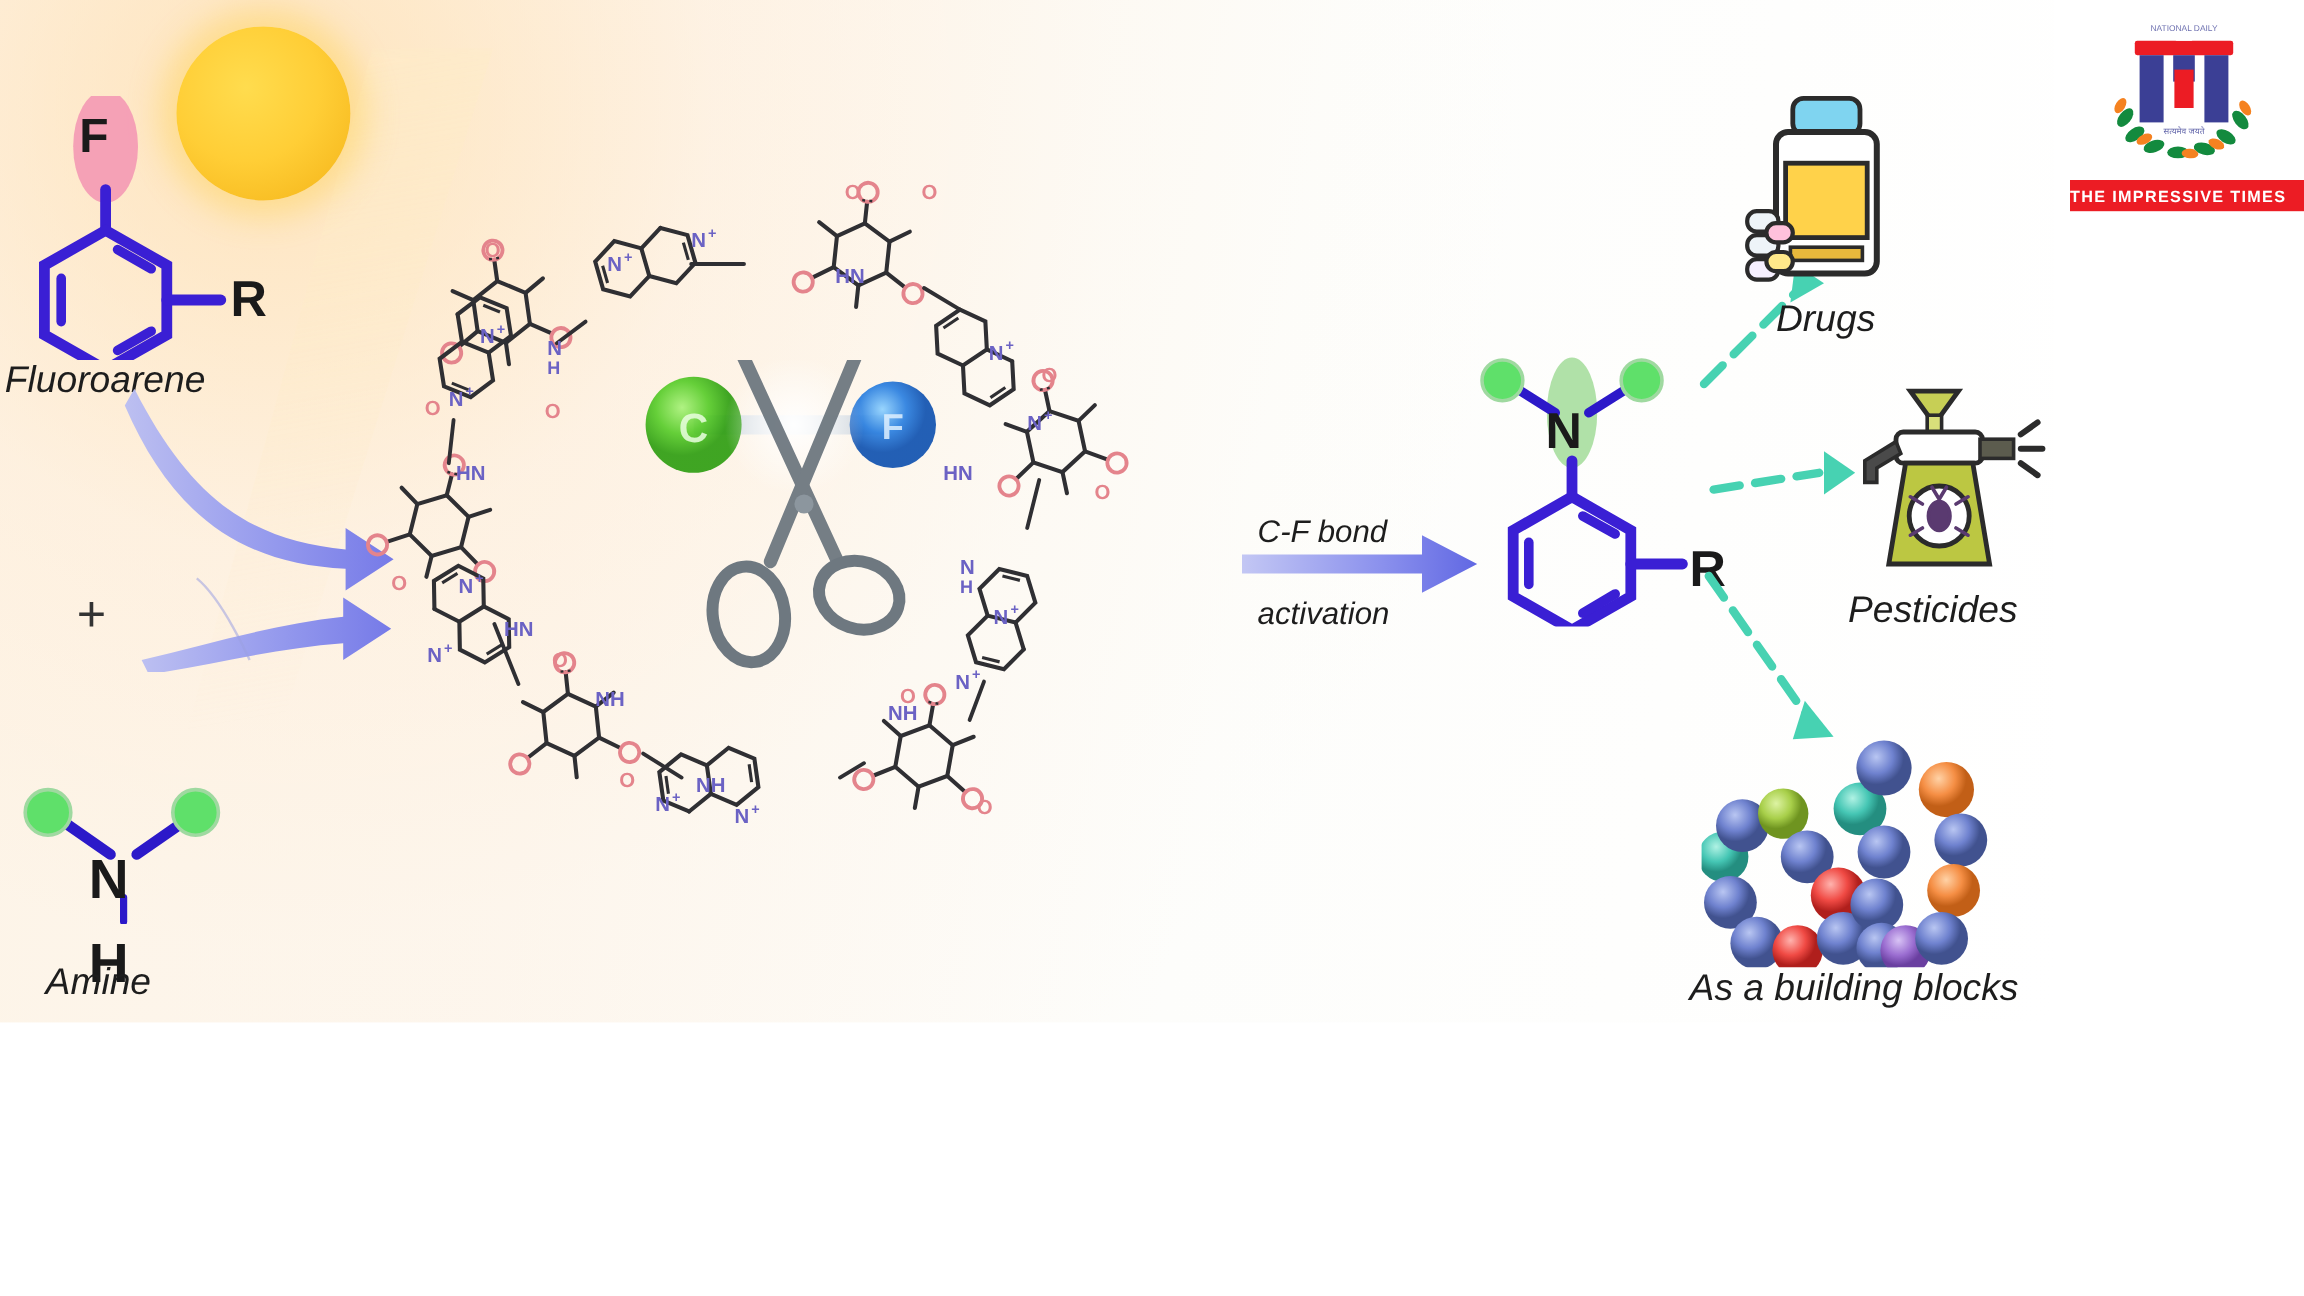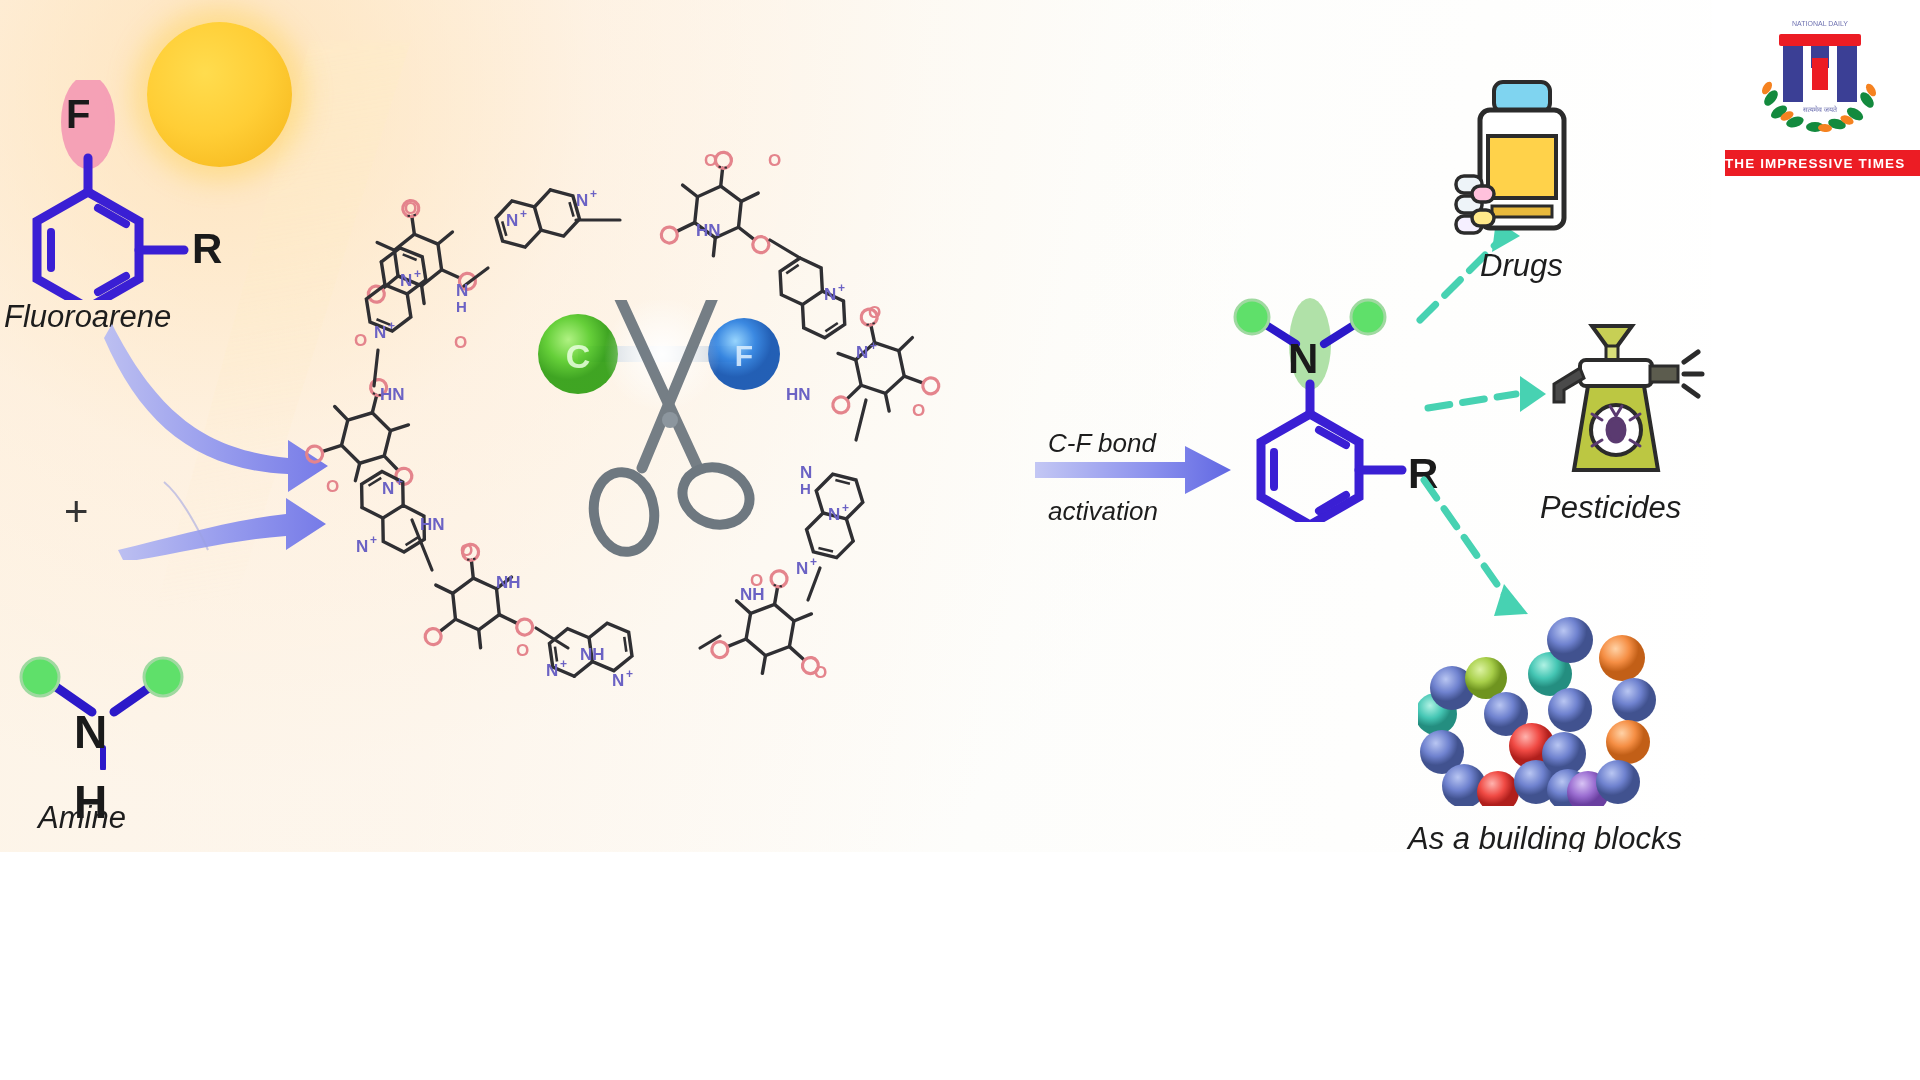--- a/index.html
+++ b/index.html
@@ -41,21 +41,21 @@
   }
 
   .lbl {
     position: absolute; font-style: italic; font-weight: normal;
     color: #1d1d1d; white-space: nowrap;
   }
   .lbl-fluoroarene { left: 4px;   top: 299px; font-size: 31px; }
   .lbl-amine       { left: 38px;  top: 800px; font-size: 31px; }
   .lbl-drugs       { left: 1480px; top: 248px; font-size: 31px; }
   .lbl-pesticides  { left: 1540px; top: 490px; font-size: 31px; }
-  .lbl-blocks      { left: 1408px; top: 805px; font-size: 31px; margin-top: 16px; }
+  .lbl-blocks      { left: 1408px; top: 805px; font-size: 31px; }
   .lbl-cf1 { left: 1048px; top: 408px; font-size: 26px; margin-top: 20px; }
   .lbl-cf2 { left: 1048px; top: 496px; font-size: 26px; }
   .plus    { left: 64px; top: 488px; font-size: 42px; font-style: normal; font-weight: 400; color:#333; }
 
   .atomtxt {
     position: absolute; font-family: "Liberation Sans", sans-serif;
     font-weight: bold; color: #1a1a1a; white-space: nowrap;
   }
 
   

